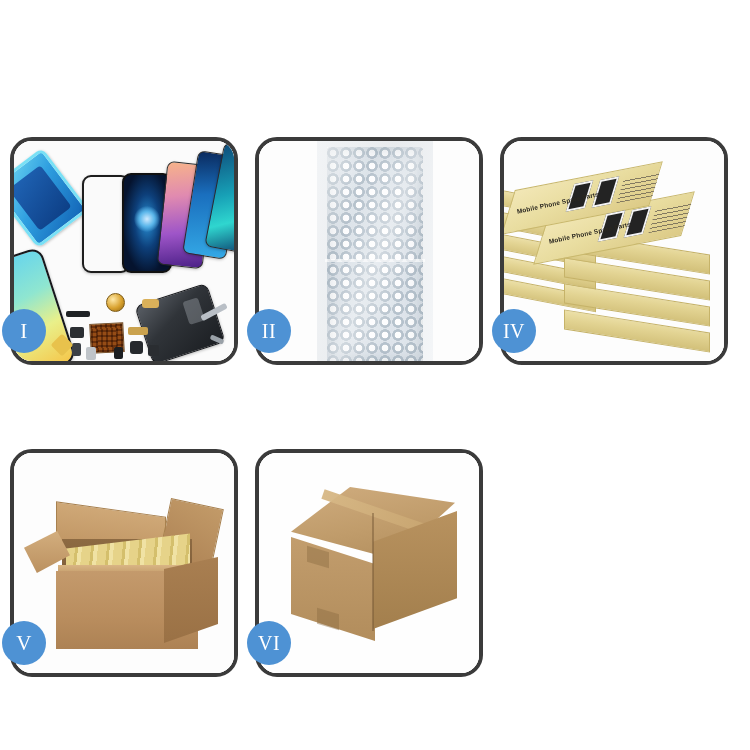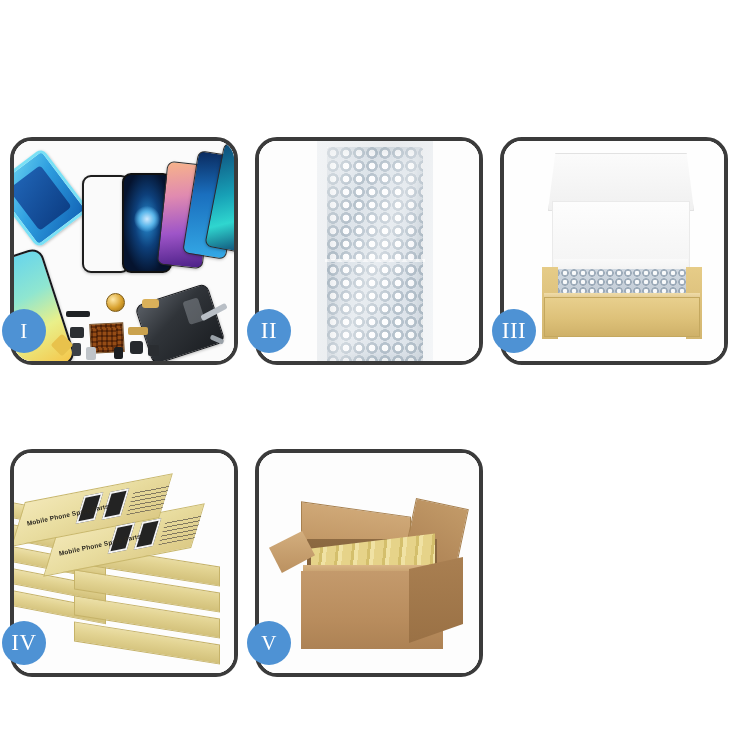--- a/index.html
+++ b/index.html
@@ -85,21 +85,21 @@
     border-radius: 50%;
     background: #4e92d4;
     color: #ffffff;
     font-family: "Liberation Serif", serif;
     font-size: 21px;
     line-height: 44px;
     text-align: center;
     letter-spacing: 0.5px;
     z-index: 6;
   }
-  .badge.wide { font-size: 23px; }
+  .badge.wide { font-size: 20px; }
 
   
   .scene-parts { position:absolute; inset:0; background:#fbfbfb; }
   .ph {
     position: absolute;
     border-radius: 7px;
     box-shadow: 0 1px 3px rgba(0,0,0,.25);
   }
   .ph-a { 
     left: -6px; top: 18px; width: 64px; height: 78px;
@@ -449,35 +449,20 @@
         <div class="scene-bubble">
           <div class="bubble-bg"></div>
           <div class="bubble-sheet"></div>
           <div class="bubble-sheen"></div>
           <div class="bubble-seam"></div>
         </div>
       </div>
       <div class="badge wide">II</div>
     </div>
 
-    <div class="panel">
-      <div class="panel-inner">
-        <div class="scene-box3">
-          <div class="b3-lid"></div>
-          <div class="b3-back"></div>
-          <div class="b3-foam"></div>
-          <div class="b3-bubble"></div>
-          <div class="b3-flapL"></div>
-          <div class="b3-flapR"></div>
-          <div class="b3-rim"></div>
-          <div class="b3-frontwall"></div>
-        </div>
-      </div>
-      <div class="badge wide">III</div>
-    </div>
 
     <div class="panel">
       <div class="panel-inner">
         <div class="scene-stack">
           <div class="stk stk-l1"></div>
           <div class="stk stk-l2"></div>
           <div class="stk stk-l3"></div>
           <div class="stk stk-l4"></div>
           <div class="stk stk-l5"></div>
           <div class="stk stk-r1"></div>
@@ -511,15 +496,29 @@
           <div class="ct-goods"></div>
           <div class="ct-flapLeft"></div>
           <div class="ct-frontlip"></div>
           <div class="ct-body"></div>
           <div class="ct-right"></div>
         </div>
       </div>
       <div class="badge">V</div>
     </div>
 
+    <div class="panel">
+      <div class="panel-inner">
+        <div class="scene-sealed">
+          <div class="sc-top"></div>
+          <div class="sc-tape"></div>
+          <div class="sc-left"></div>
+          <div class="sc-right"></div>
+          <div class="sc-seam"></div>
+          <div class="sc-tab1"></div>
+          <div class="sc-tab2"></div>
+        </div>
+      </div>
+      <div class="badge wide">VI</div>
+    </div>
 
   </div>
 </div>
 
 </body></html>

